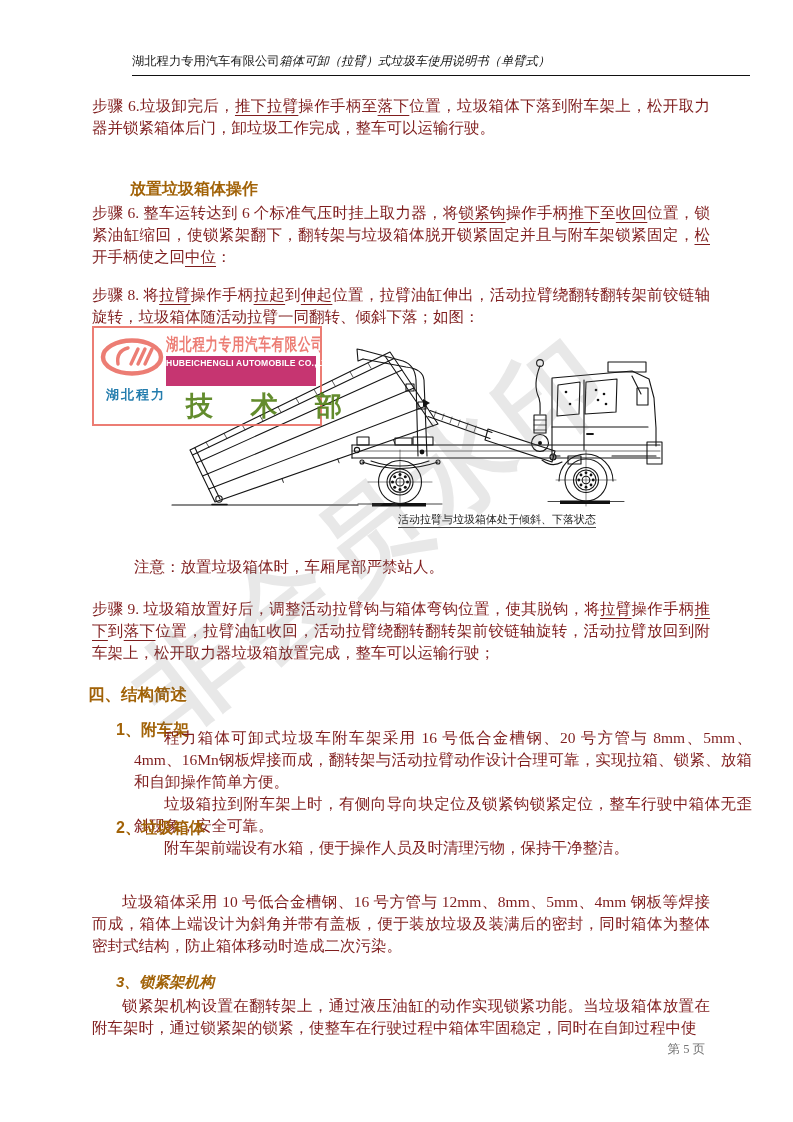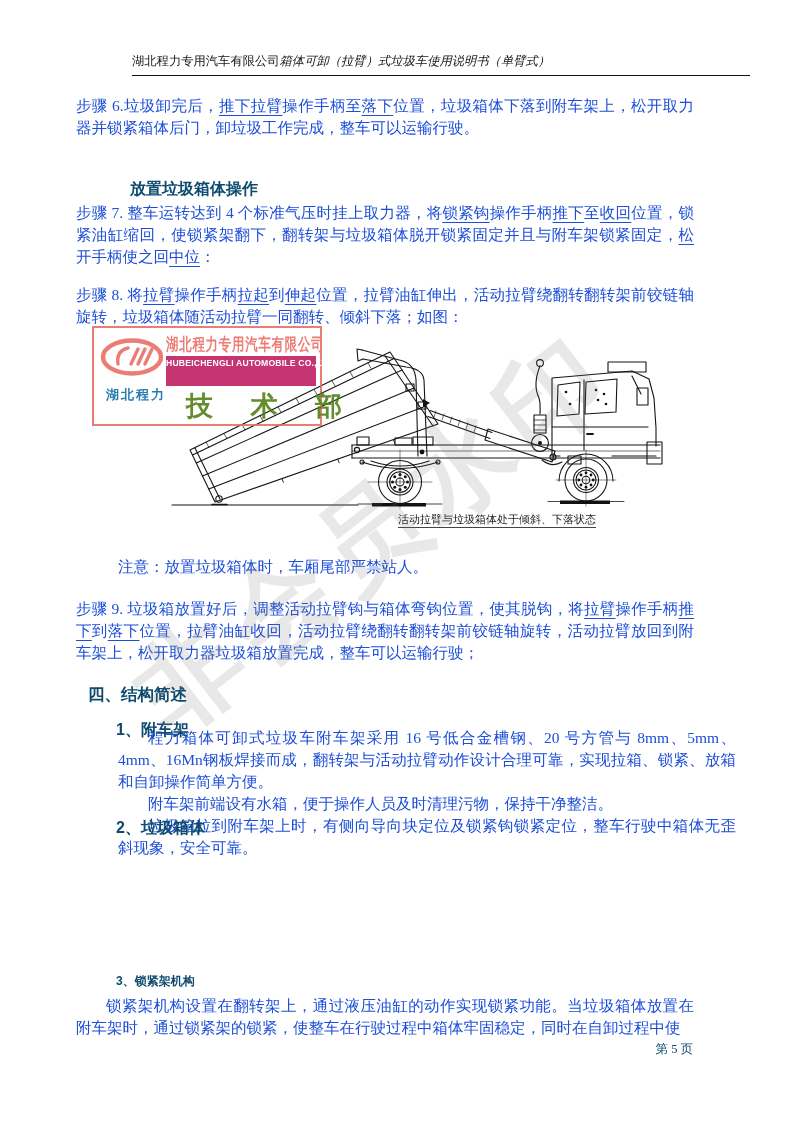--- a/index.html
+++ b/index.html
@@ -4,25 +4,25 @@
 <style>
   html,body{margin:0;padding:0;background:#888;}
   .page{
     position:relative;width:793px;height:1122px;background:#ffffff;
     margin:0 auto;overflow:hidden;
     font-family:"Liberation Serif","DejaVu Serif",serif;color:#141414;
   }
   
   .abs{position:absolute;}
   .body-text{
-    left:76px;width:618px;font-size:15.5px;line-height:22px;
-    text-align:justify;text-justify:inter-character;color:#1d4ed8;
+    left:92px;width:618px;font-size:15.5px;line-height:22px;
+    text-align:justify;text-justify:inter-character;color:#7f1d1d;
   }
   .u{text-decoration:underline;text-underline-offset:3.5px;text-decoration-thickness:1px;}
-  .hd{font-family:"Liberation Sans","DejaVu Sans",sans-serif;font-weight:bold;color:#0c4a6e;}
+  .hd{font-family:"Liberation Sans","DejaVu Sans",sans-serif;font-weight:bold;color:#a16207;}
   
   .header{
     left:88px;top:53px;width:618px;font-size:12.3px;line-height:17px;
     border-bottom:1.6px solid #111;padding-bottom:5px;white-space:nowrap;margin-left:44px;
   }
   .header .it{font-style:italic;}
   
   .watermark{
     left:150px;top:640px;font-size:104px;letter-spacing:10px;
     color:rgba(110,110,110,0.16);white-space:nowrap;
@@ -55,41 +55,41 @@
   .stamp .brand{
     position:absolute;left:12px;top:58px;font-size:13px;font-weight:bold;color:#0369a1;
     letter-spacing:2px;white-space:nowrap;
   }
   .stamp .dept{
     position:absolute;left:92px;top:60px;font-size:27px;font-weight:bold;color:#4d7c0f;
     letter-spacing:15px;white-space:nowrap;text-align:center;
   }
   .stamp .logo{position:absolute;left:6px;top:8px;width:64px;height:42px;}
   
-  .footer{right:100px;top:1041px;font-size:12.5px;color:#0c4a6e;}
+  .footer{right:88px;top:1041px;font-size:12.5px;color:#737373;}
   .ind-42{text-indent:42px;}
   .ind-30{text-indent:30px;}
   p{margin:0;}
 </style>
 </head>
 <body>
 
 <div class="page">
 
   <div class="abs watermark">非会员水印</div>
 
   <div class="abs header">
     <span>湖北程力专用汽车有限公司</span><span class="it">箱体可卸（拉臂）式垃圾车使用说明书（单臂式）</span>
   </div>
 
   <p class="abs body-text" style="top:95px;"><span>步骤 6.垃圾卸完后，</span><span class="u">推下拉臂</span><span>操作手柄至</span><span class="u">落下</span><span>位置，垃圾箱体下落到附车架上，松开取力器并锁紧箱体后门，卸垃圾工作完成，整车可以运输行驶。</span></p>
 
   <div class="abs hd" style="left:130px;top:179px;font-size:16px;">放置垃圾箱体操作</div>
 
-  <p class="abs body-text" style="top:202px;"><span>步骤 7.  整车运转达到 4 个标准气压时挂上取力器，将</span><span class="u">锁紧钩</span><span>操作手柄</span><span class="u">推下</span><span>至</span><span class="u">收回</span><span>位置，锁紧油缸缩回，使锁紧架翻下，翻转架与垃圾箱体脱开锁紧固定并且与附车架锁紧固定，</span><span class="u">松</span><span>开手柄使之回</span><span class="u">中位</span><span>：</span></p>
+  <p class="abs body-text" style="top:202px;"><span>步骤 6.  整车运转达到 6 个标准气压时挂上取力器，将</span><span class="u">锁紧钩</span><span>操作手柄</span><span class="u">推下</span><span>至</span><span class="u">收回</span><span>位置，锁紧油缸缩回，使锁紧架翻下，翻转架与垃圾箱体脱开锁紧固定并且与附车架锁紧固定，</span><span class="u">松</span><span>开手柄使之回</span><span class="u">中位</span><span>：</span></p>
 
   <p class="abs body-text" style="top:284px;"><span>步骤 8.  将</span><span class="u">拉臂</span><span>操作手柄</span><span class="u">拉起</span><span>到</span><span class="u">伸起</span><span>位置，拉臂油缸伸出，活动拉臂绕翻转翻转架前铰链轴旋转，垃圾箱体随活动拉臂一同翻转、倾斜下落；如图：</span></p>
 
   <div class="abs truck">
     <svg viewBox="0 0 595 172" fill="none" stroke="#151515" stroke-width="1.1" stroke-linejoin="round" stroke-linecap="round">
 
       <g>
         <line x1="72" y1="167" x2="258" y2="167"></line>
         <line x1="258" y1="166" x2="342" y2="166" stroke-width="0.8"></line>
         <rect x="272" y="165" width="54" height="3.5" fill="#111" stroke="none"></rect>
@@ -275,24 +275,25 @@
 
   <p class="abs body-text ind-42" style="top:556px;">注意：放置垃圾箱体时，车厢尾部严禁站人。</p>
 
   <p class="abs body-text" style="top:598px;"><span>步骤 9.  垃圾箱放置好后，调整活动拉臂钩与箱体弯钩位置，使其脱钩，将</span><span class="u">拉臂</span><span>操作手柄</span><span class="u">推下</span><span>到</span><span class="u">落下</span><span>位置，拉臂油缸收回，活动拉臂绕翻转翻转架前铰链轴旋转，活动拉臂放回到附车架上，松开取力器垃圾箱放置完成，整车可以运输行驶；</span></p>
 
   <div class="abs hd" style="left:88px;top:684px;font-size:16.5px;">四、结构简述</div>
 
   <div class="abs hd" style="left:116px;top:720px;font-size:16px;">1、附车架</div>
   <div class="abs body-text" style="top:727px;line-height:22px;margin-left:42px;">
     <p class="ind-30">程力箱体可卸式垃圾车附车架采用 16 号低合金槽钢、20 号方管与 8mm、5mm、4mm、16Mn钢板焊接而成，翻转架与活动拉臂动作设计合理可靠，实现拉箱、锁紧、放箱和自卸操作简单方便。</p>
+    <p class="ind-30">垃圾箱拉到附车架上时，有侧向导向块定位及锁紧钩锁紧定位，整车行驶中箱体无歪斜现象，安全可靠。</p>
     <p class="ind-30">附车架前端设有水箱，便于操作人员及时清理污物，保持干净整洁。</p>
-    <p class="ind-30">垃圾箱拉到附车架上时，有侧向导向块定位及锁紧钩锁紧定位，整车行驶中箱体无歪斜现象，安全可靠。</p>
   </div>
 
   <div class="abs hd" style="left:116px;top:818px;font-size:16px;">2、垃圾箱体</div>
-
-  <div class="abs hd" style="left:116px;top:973px;font-size:12px;">3、锁紧架机构</div>
+  <p class="abs body-text ind-30" style="top:891px;">垃圾箱体采用 10 号低合金槽钢、16 号方管与 12mm、8mm、5mm、4mm 钢板等焊接而成，箱体上端设计为斜角并带有盖板，便于装放垃圾及装满后的密封，同时箱体为整体密封式结构，防止箱体移动时造成二次污染。</p>
+
+  <div class="abs hd" style="left:116px;top:973px;font-size:15px;font-style:italic;">3、锁紧架机构</div>
   <p class="abs body-text ind-30" style="top:995px;">锁紧架机构设置在翻转架上，通过液压油缸的动作实现锁紧功能。当垃圾箱体放置在附车架时，通过锁紧架的锁紧，使整车在行驶过程中箱体牢固稳定，同时在自卸过程中使</p>
 
   <div class="abs footer">第 5 页</div>
 
 </div>
 
 </body></html>

